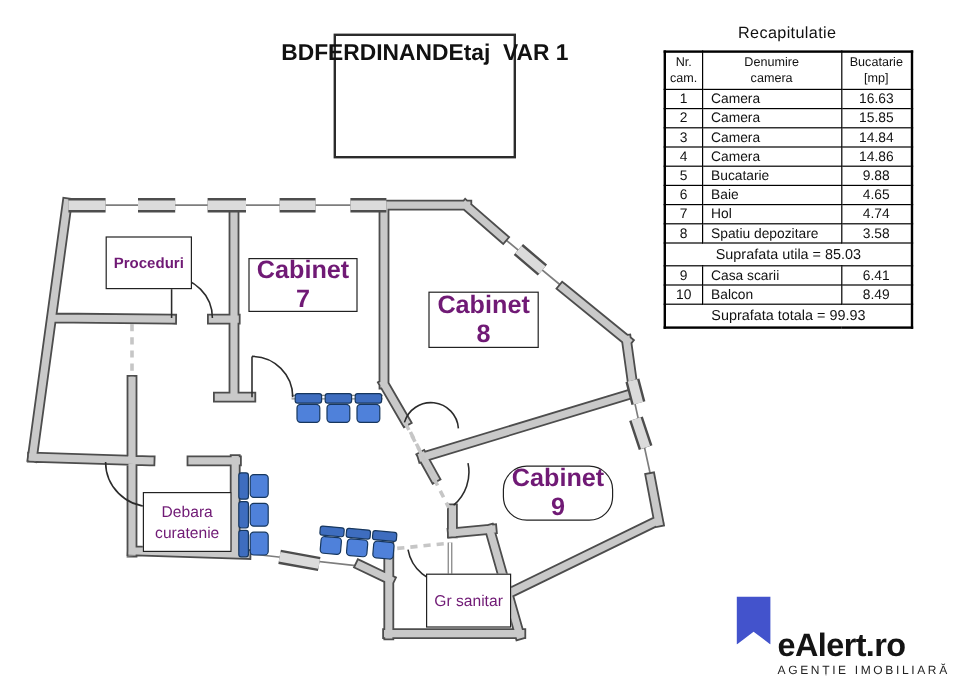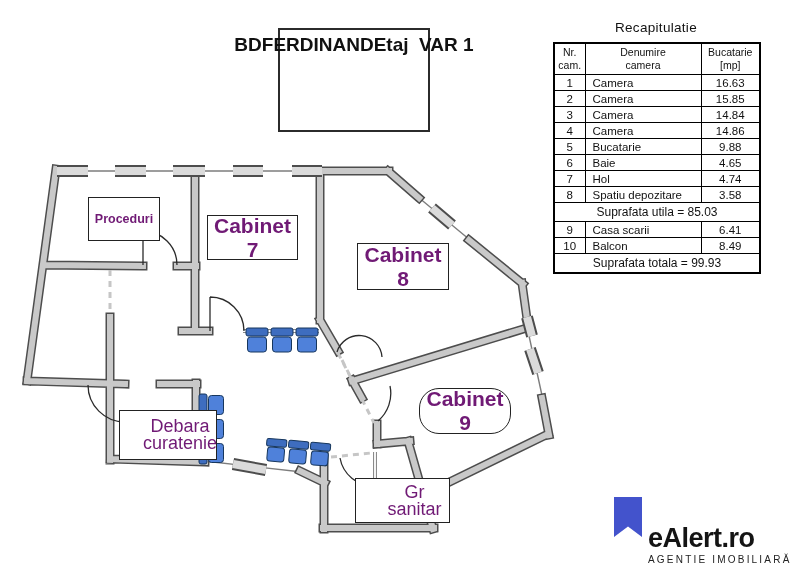--- a/index.html
+++ b/index.html
@@ -19,21 +19,21 @@
   .door{fill:none;stroke:#2b2b2b;stroke-width:1.3;}
   .cback{fill:#3e6dbf;stroke:#17375e;stroke-width:1;}
   .cseat{fill:#4f81da;stroke:#17375e;stroke-width:1;}
 
   
   .rlabel{position:absolute;background:#fff;border:1px solid #222;display:flex;
           flex-direction:column;align-items:center;justify-content:center;
           text-align:center;color:#701a75;z-index:3;}
   .big{font-weight:bold;font-size:21px;}
   .mid{font-weight:bold;font-size:12.5px;}
-  .small{font-size:18px;line-height:17px;padding-left:24px;}
+  .small{font-size:13px;line-height:17px;}
 
   
   .title-box{position:absolute;left:278px;top:28px;width:148px;height:100px;
              border:2px solid #2b2b2b;background:#fff;display:flex;flex-direction:row;
              align-items:flex-start;justify-content:center;font-weight:bold;font-size:19px;
              line-height:30px;white-space:pre;z-index:3;}
 
   
   .recap{position:absolute;left:553px;top:20px;width:206px;z-index:3;}
   .recap-title{text-align:center;font-size:13.5px;letter-spacing:.3px;margin-bottom:7px;color:#111;}

